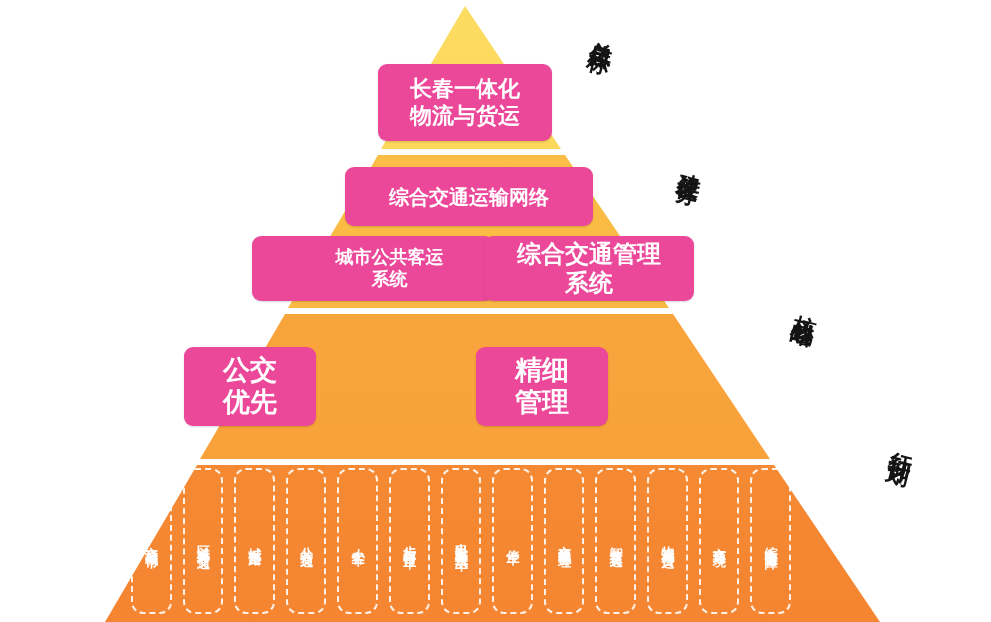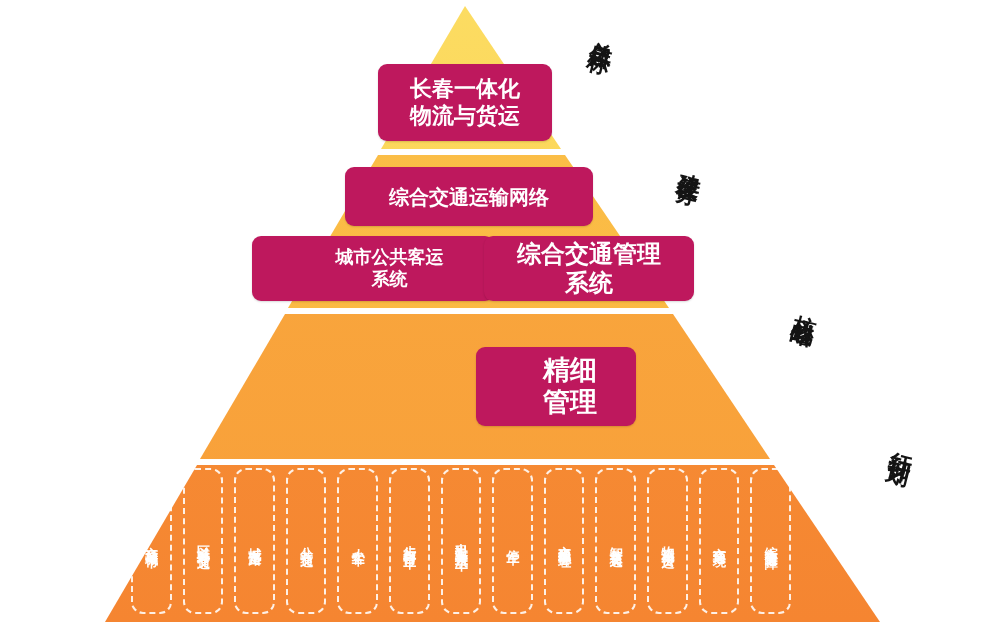--- a/index.html
+++ b/index.html
@@ -11,30 +11,30 @@
   .band-1{background:linear-gradient(180deg,#fcdc62 0%,#fbca46 100%);
     clip-path:polygon(465px 6px,561px 149px,381px 149px);}
   .band-2{background:linear-gradient(180deg,#fbc149 0%,#fab23f 100%);
     clip-path:polygon(378px 155px,565px 155px,669px 308px,288px 308px);}
   .band-3{background:linear-gradient(180deg,#f9ab3f 0%,#f89e39 100%);
     clip-path:polygon(285px 314px,673px 314px,770px 459px,200px 459px);}
   .band-4{background:linear-gradient(180deg,#f79638 0%,#f58531 100%);
     clip-path:polygon(197px 465px,774px 465px,880px 622px,105px 622px);}
 
   .redbox{
-    position:absolute;background:#be185d;border-radius:9px;color:#ffffff;font-weight:bold;
+    position:absolute;background:#ec4899;border-radius:9px;color:#ffffff;font-weight:bold;
     display:flex;flex-direction:column;align-items:center;justify-content:center;
     text-align:center;line-height:1.2;box-shadow:0 1px 2px rgba(0,0,0,0.15);
   }
   .goal-box{left:378px;top:64px;width:174px;height:77px;font-size:22px;}
   .network-box{left:345px;top:167px;width:248px;height:59px;font-size:20px;text-align:right;}
   .passenger-box{left:252px;top:236px;width:209px;height:65px;font-size:18px;padding-left:33px;}
   .management-box{left:484px;top:236px;width:210px;height:65px;font-size:24px;}
   .strategy-box{top:347px;width:132px;height:79px;font-size:27px;line-height:1.15;}
-  .s1{left:184px;} .s2{left:330px;} .s3{left:476px;padding-left:28px;} .s4{left:620px;}
+  .s1{left:184px;} .s2{left:330px;} .s3{left:476px;} .s4{left:620px;}
 
   .action-row{
     position:absolute;left:131px;top:468px;width:660px;height:146px;
     display:flex;gap:11px;
   }
   .action-item{
     flex:1;border:2px dashed rgba(255,255,255,0.88);border-radius:12px;
     display:flex;align-items:center;justify-content:center;
     color:#ffffff;font-weight:bold;font-size:13px;
     writing-mode:vertical-rl;text-orientation:upright;letter-spacing:2px;
@@ -71,20 +71,24 @@
   </div>
   <div class="redbox passenger-box">
     <div>城市公共客运</div>
     <div>系统</div>
   </div>
   <div class="redbox management-box">
     <div>综合交通管理</div>
     <div>系统</div>
   </div>
 
+  <div class="redbox strategy-box s1">
+    <div>公交</div>
+    <div>优先</div>
+  </div>
   <div class="redbox strategy-box s3">
     <div>精细</div>
     <div>管理</div>
   </div>
 
   <div class="action-row">
     <div class="action-item">交通与城市</div>
     <div class="action-item">区域对外交通</div>
     <div class="action-item">城市道路</div>
     <div class="action-item">公共交通</div>

